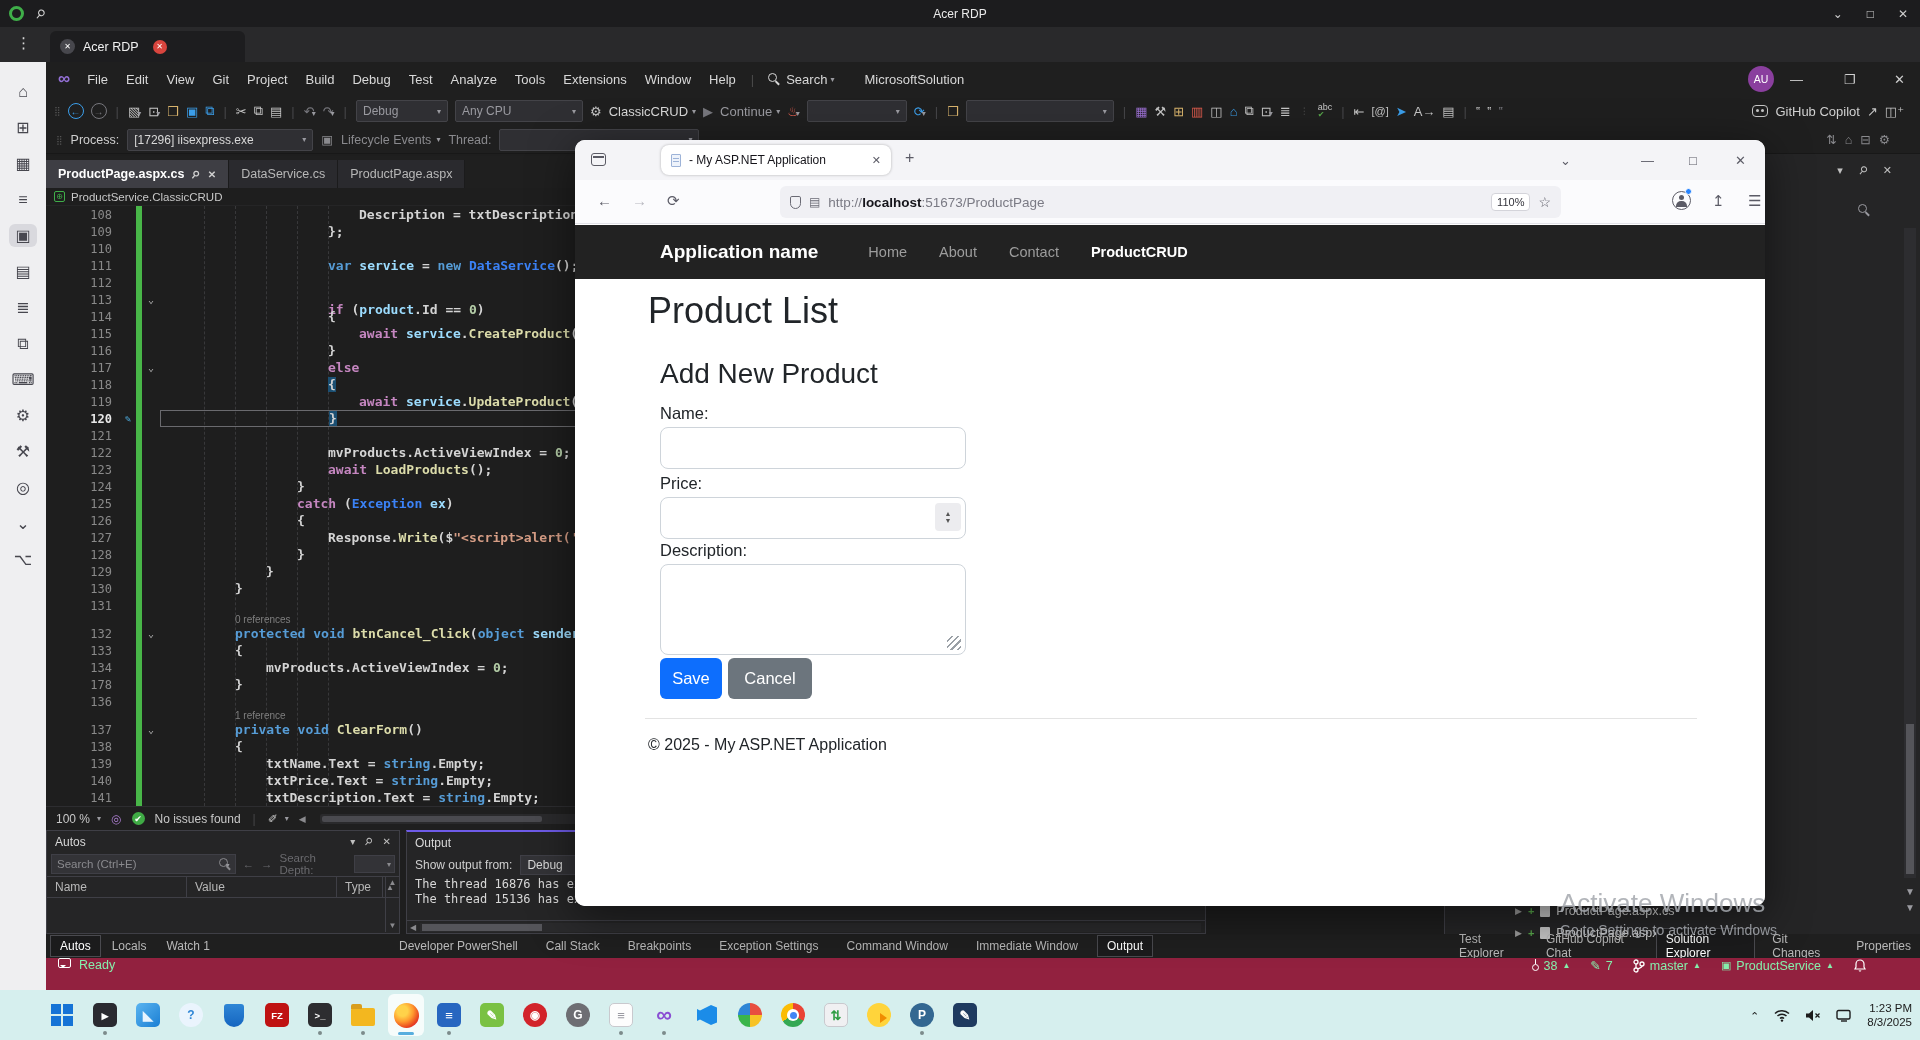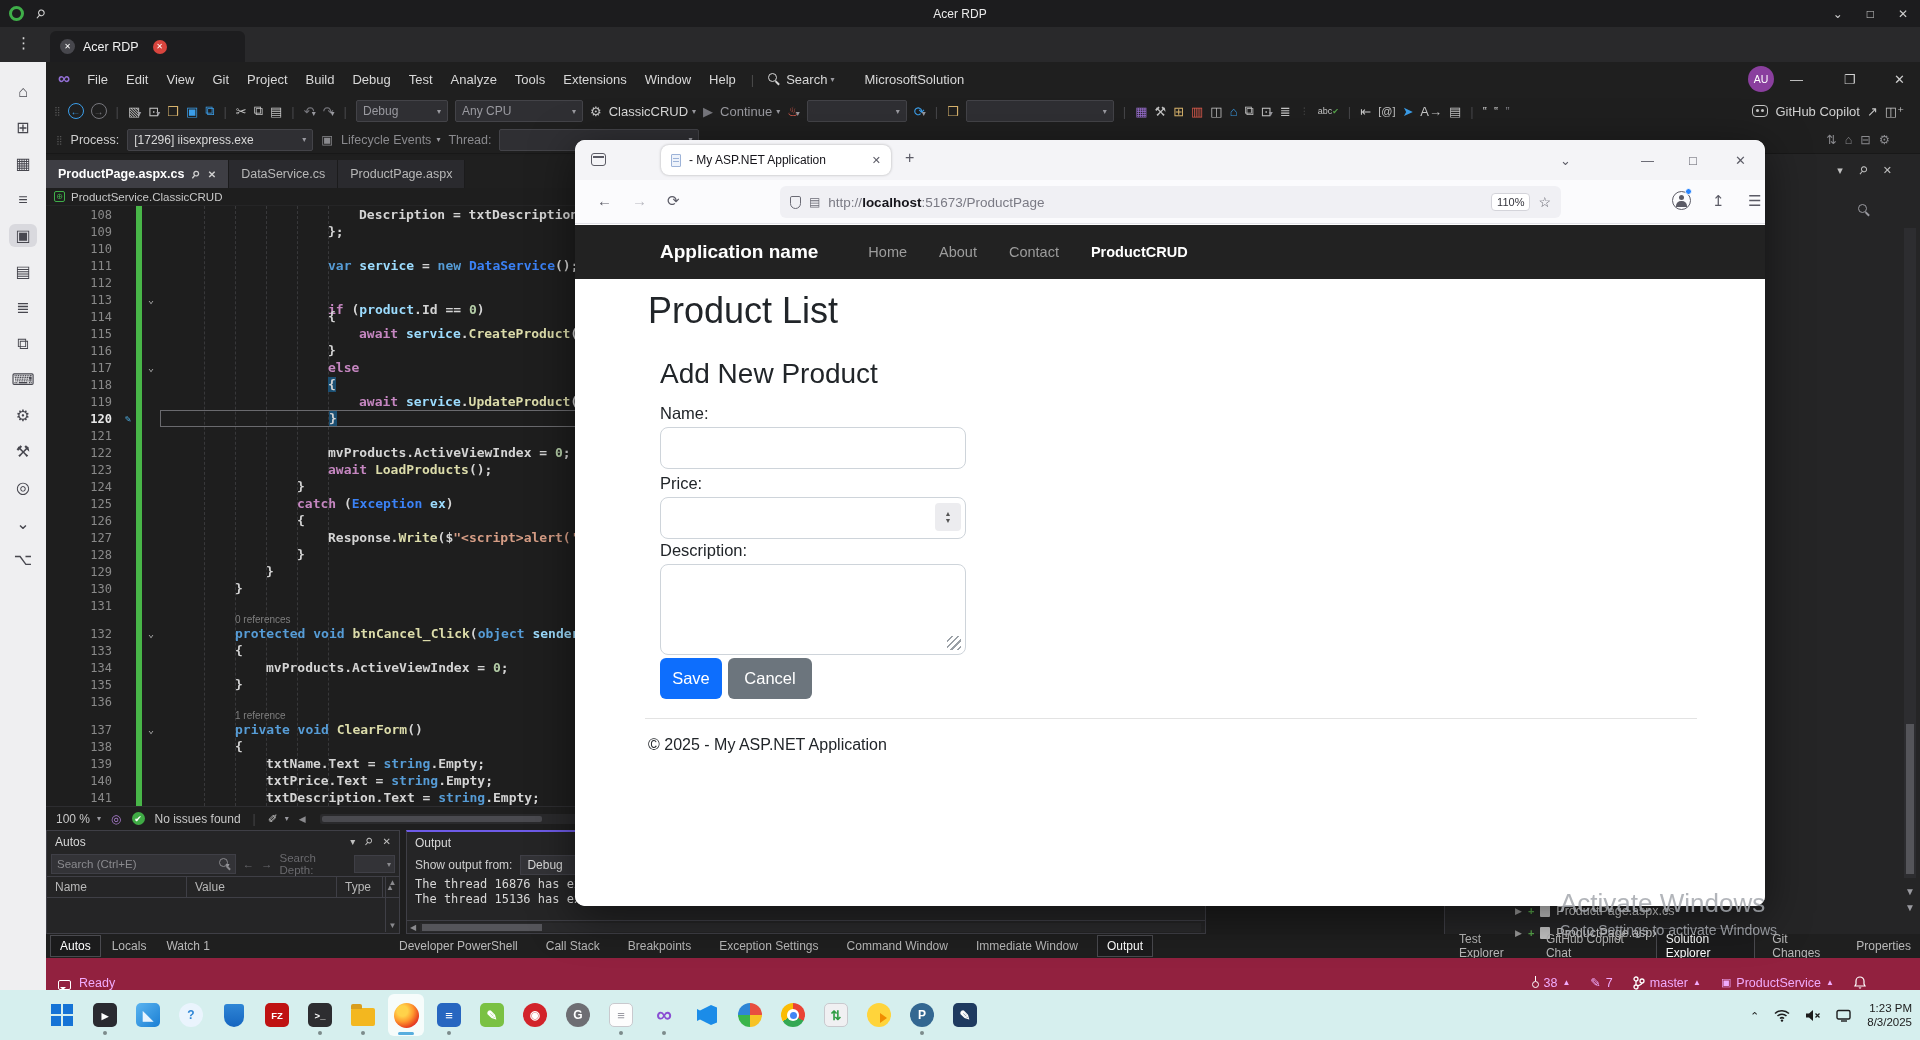--- a/index.html
+++ b/index.html
@@ -35,21 +35,21 @@
 .mag::after{content:"";position:absolute;width:5px;height:1.5px;background:currentColor;transform:rotate(45deg);left:7px;top:9px}
 .mb-avatar{position:absolute;left:1702px;top:4px;width:26px;height:26px;border-radius:50%;background:#8a3f9e;color:#fff;font-size:10.5px;display:flex;align-items:center;justify-content:center}
 .mb-win{position:absolute;top:0;height:34px;display:flex;align-items:center;color:#d0d0d0;font-size:13px}
 .vs-toolbar{position:absolute;left:46px;top:96px;width:1874px;height:30px;background:#1f1f1f;display:flex;align-items:center;color:#c5c5c5;font-size:13px;gap:7px;padding-left:8px}
 .tb-sep{color:#464649;margin:0 2px}
 .tb-ico{font-size:13px}
 .tb-blue{color:#3b9eea}.tb-yellow{color:#d8b36c}.tb-gray{color:#77777d}.tb-red{color:#e25d4e}.tb-purple{color:#9a6fd0}
 .tb-dd{font-size:8px;color:#9a9aa0;margin-left:-3px}
 .tb-box{height:22px;background:#2f2f33;border:1px solid #434348;border-radius:2px;display:flex;align-items:center;justify-content:space-between;padding:0 6px;color:#9a9aa0;font-size:12px}
 .tb-circ{width:16px;height:16px;border-radius:50%;border:1.5px solid currentColor;display:inline-flex;align-items:center;justify-content:center;font-size:10px}
-.tb-abc{display:inline-flex;flex-direction:row;align-items:flex-start;line-height:7px;font-size:9px}
+.tb-abc{display:inline-flex;flex-direction:column;align-items:flex-start;line-height:7px;font-size:9px}
 .tb-abc .chk{color:#57a64a;font-size:8px}
 .robot{position:relative;width:16px;height:12px;border:1.5px solid #c5c5c5;border-radius:4px;display:inline-block}
 .robot::before{content:"";position:absolute;left:3px;top:3px;width:3px;height:3px;border-radius:50%;background:#c5c5c5}
 .robot::after{content:"";position:absolute;right:3px;top:3px;width:3px;height:3px;border-radius:50%;background:#c5c5c5}
 .vs-procrow{position:absolute;left:46px;top:126px;width:1874px;height:28px;background:#1f1f1f;display:flex;align-items:center;color:#cfcfcf;font-size:12.5px;gap:8px;padding-left:10px;border-bottom:1px solid #181818}
 .proc-dim{color:#8a8a8e}
 
 .doc-tabs{position:absolute;left:46px;top:156px;width:1398px;height:32px;background:#1f1f1f;display:flex;align-items:flex-end}
 .doc-tab{height:28px;display:flex;align-items:center;gap:8px;padding:0 12px;font-size:12.5px;color:#b8b8b8;background:#2a2a2e;border-right:1px solid #1b1b1c}
 .doc-tab.active{background:#3e3e44;color:#fff;font-weight:bold}
@@ -110,21 +110,21 @@
 .rp-ctrl{position:absolute;right:28px;top:10px;display:flex;gap:16px;color:#c0c0c0;font-size:11px}
 .rp-search{position:absolute;right:50px;top:50px;color:#9a9aa0}
 .rp-vsb{position:absolute;right:4px;top:74px;width:12px;height:650px;background:#2d2d30}
 .rp-vsb::before{content:"";position:absolute;left:2px;bottom:4px;width:8px;height:150px;background:#55555a}
 .rp-chev{position:absolute;right:5px;color:#9a9aa0;font-size:10px}
 .rp-row{position:absolute;left:70px;display:flex;align-items:center;gap:6px;color:#cfcfcf;font-size:12.5px;white-space:nowrap}
 .rp-caret{color:#9a9a9a;font-size:9px}
 .rp-plus{color:#57a64a;font-size:11px;font-weight:bold}
 .rp-doc{width:10px;height:12px;background:#c5c5c5;border-radius:1px}
 
-.statusbar{position:absolute;left:46px;top:958px;width:1874px;height:32px;background:#92213f;color:#f0abfc;display:flex;align-items:flex-end;font-size:12.5px}
+.statusbar{position:absolute;left:46px;top:958px;width:1874px;height:32px;background:#92213f;color:#86efac;display:flex;align-items:flex-start;font-size:12.5px}
 .sb-bubble{width:13px;height:10px;border:1.5px solid #fff;border-radius:2px;position:relative;margin:0 8px 0 12px}
 .sb-bubble::after{content:"";position:absolute;left:1px;bottom:-4px;border:3px solid transparent;border-top-color:#fff}
 .sb-right{position:absolute;right:54px;display:flex;align-items:center;gap:20px}
 .sb-item{display:flex;align-items:center;gap:5px}
 .sb-up{font-size:8px}
 .pendant{width:7px;height:7px;border:1.5px solid #fff;border-radius:50%;position:relative;margin-top:4px}
 .pendant::before{content:"";position:absolute;left:2px;top:-6px;width:1.5px;height:5px;background:#fff}
 
 .browser{position:absolute;left:575px;top:140px;width:1190px;height:766px;border-radius:10px;box-shadow:0 10px 44px rgba(0,0,0,.5);overflow:hidden;background:#fff}
 .b-tabstrip{position:relative;height:40px;background:#f4f4f7}
@@ -642,21 +642,21 @@
         <div class="code-row">
           <span class="gut-num">134</span>
           <span class="gut-margin"></span>
           <span class="gut-bar"></span>
           <span class="gut-fold"></span>
           <span class="code-wrap">
             <span class="code-text" style="padding-left: 106px;"><span class="tk-p">mvProducts.ActiveViewIndex = </span><span class="tk-n2">0</span><span class="tk-p">;</span></span>
           </span>
         </div>
         <div class="code-row">
-          <span class="gut-num">135</span>
+          <span class="gut-num">178</span>
           <span class="gut-margin"></span>
           <span class="gut-bar"></span>
           <span class="gut-fold"></span>
           <span class="code-wrap">
             <span class="code-text" style="padding-left: 75px;"><span class="tk-p">}</span></span>
           </span>
         </div>
         <div class="code-row">
           <span class="gut-num">136</span>
           <span class="gut-margin"></span>

